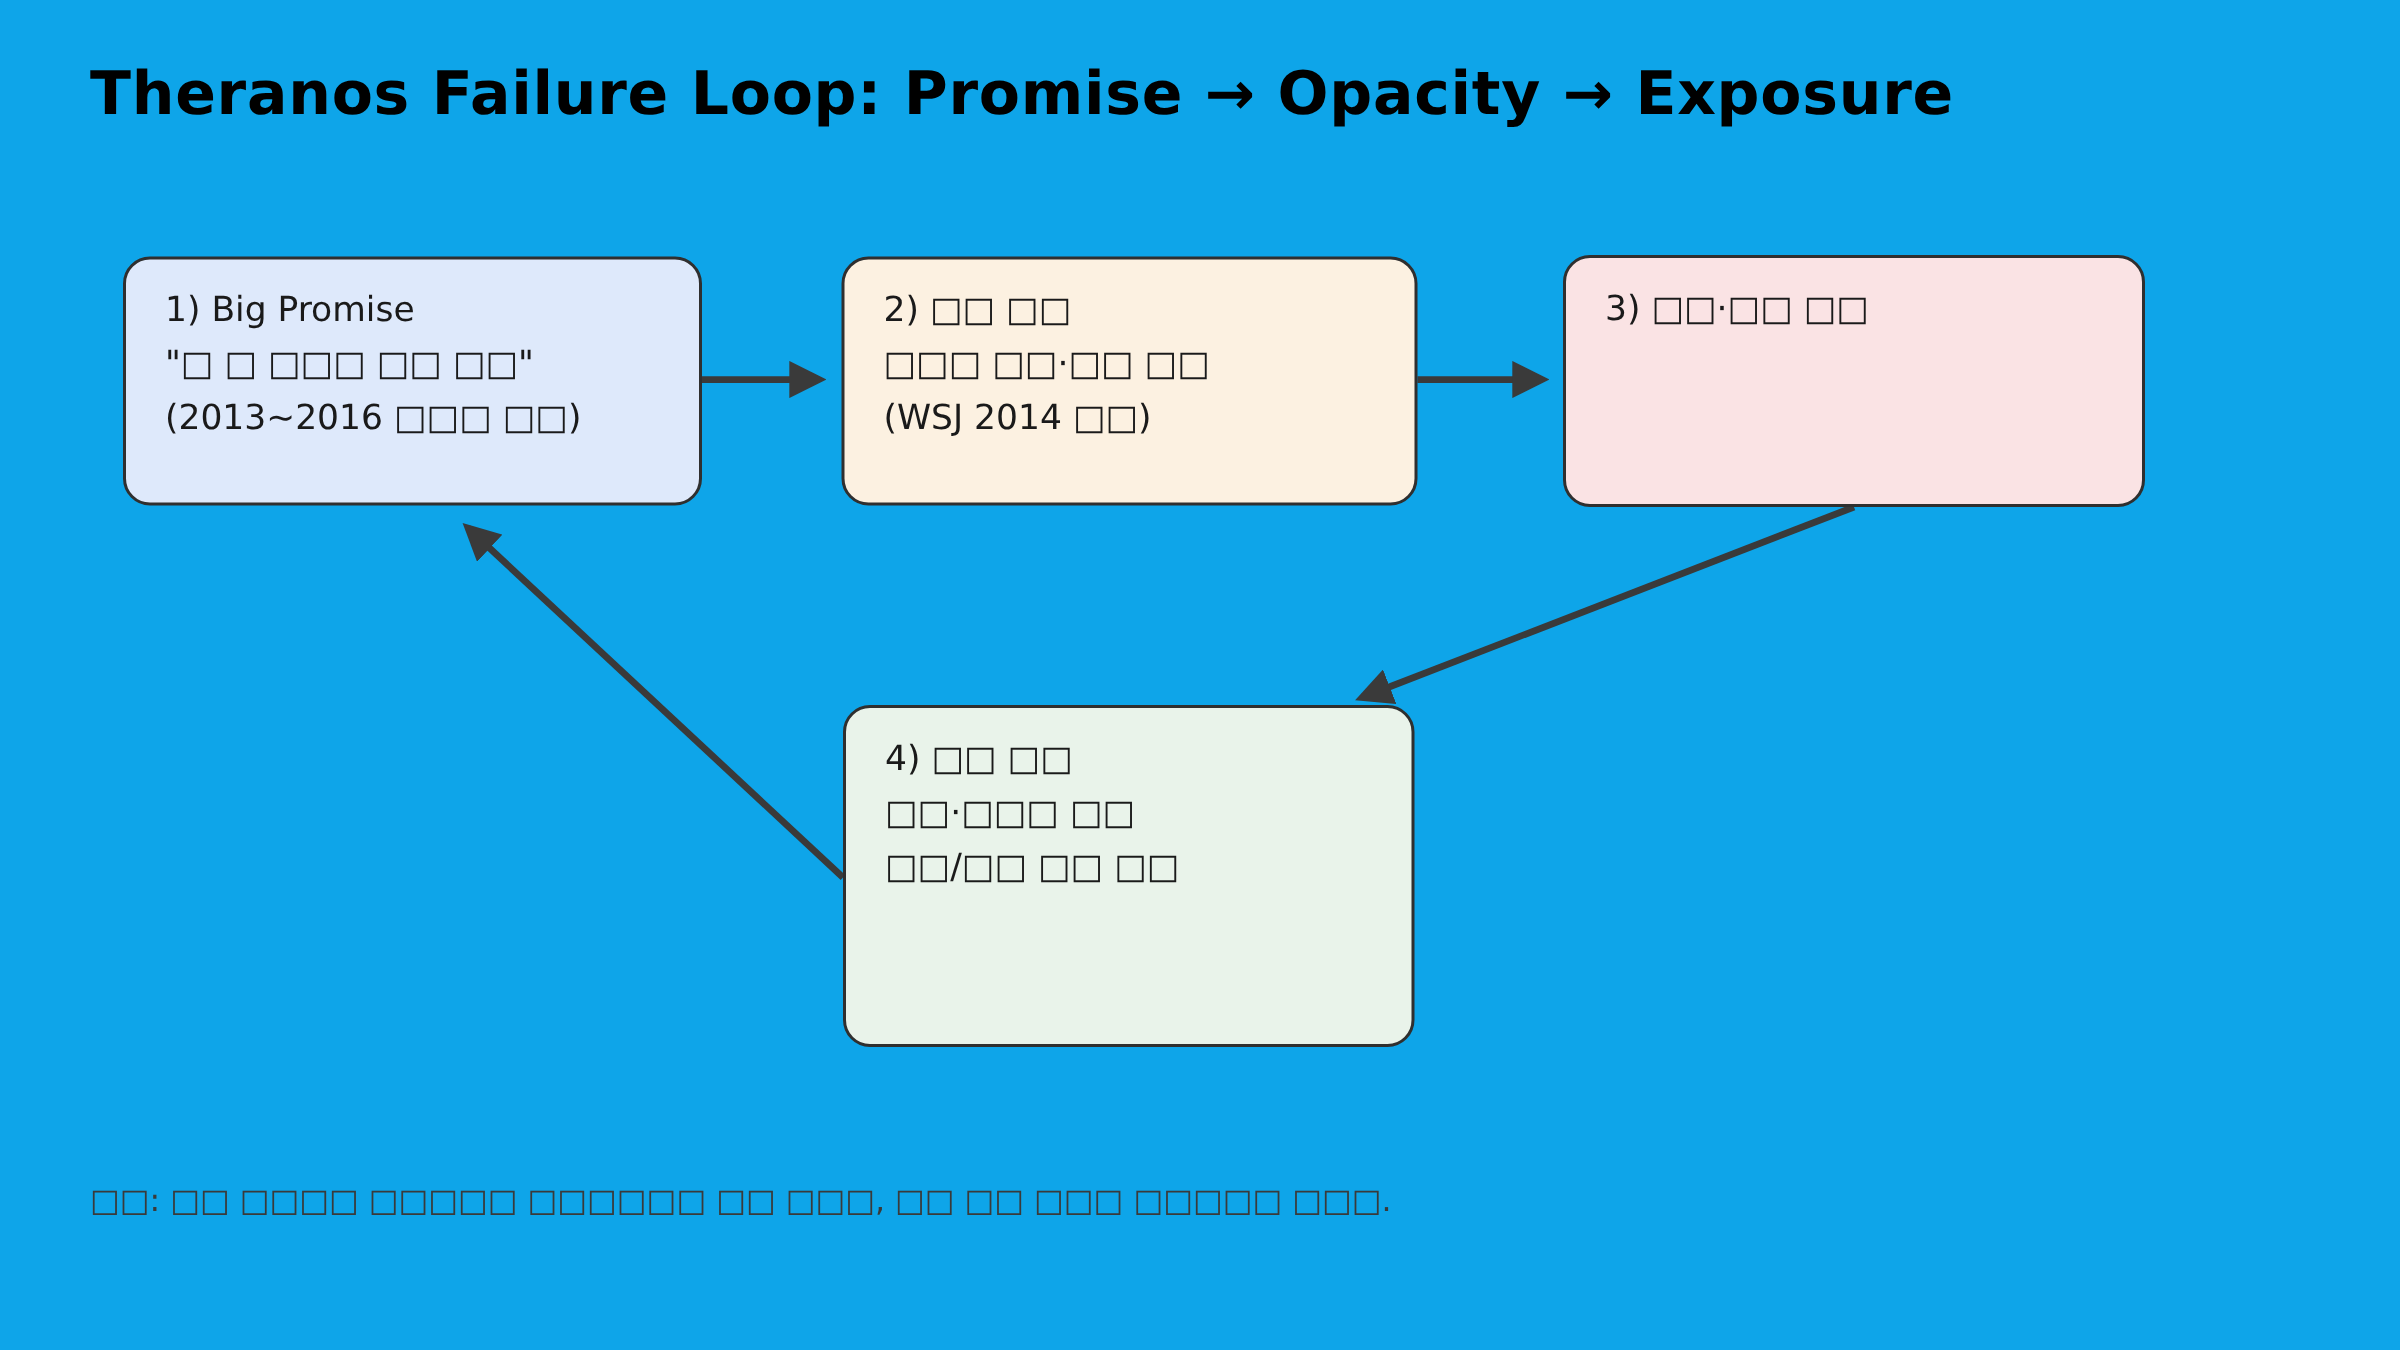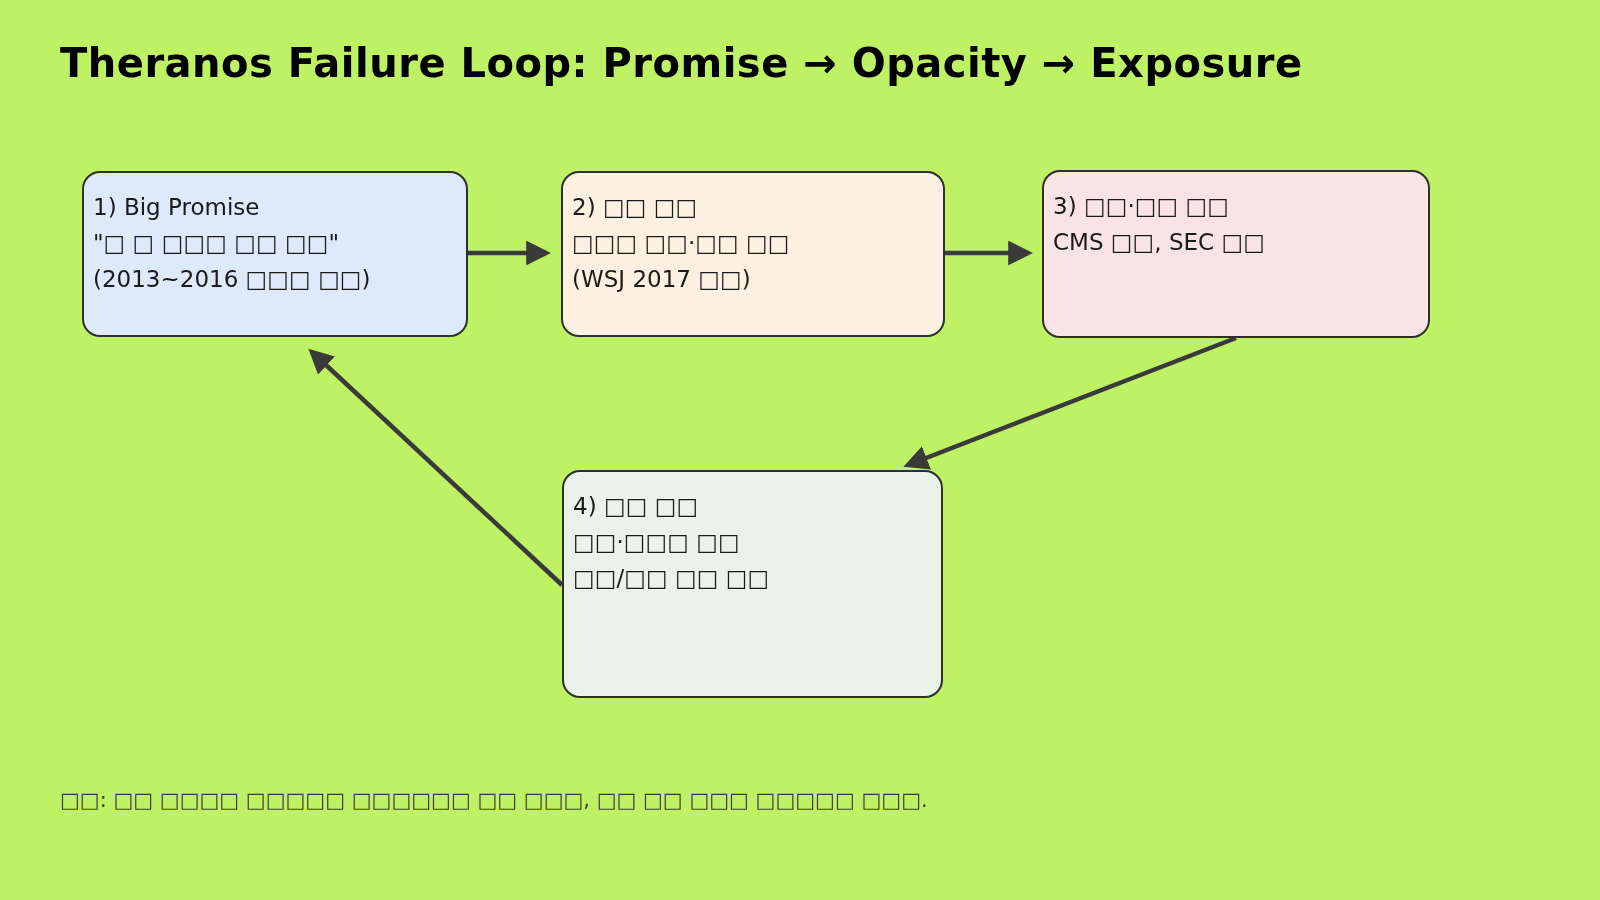--- a/index.html
+++ b/index.html
@@ -5,21 +5,21 @@
   html, body {
     margin: 0;
     padding: 0;
     background: #ffffff;
     font-family: "DejaVu Sans", sans-serif;
   }
   .stage {
     position: relative;
     width: 1600px;
     height: 900px;
-    background: #bef264;
+    background: #0ea5e9;
     overflow: hidden;
   }
   .title {
     position: absolute;
     left: 60px;
     top: 40px;
     font-size: 40px;
     font-weight: bold;
     color: #000000;
     letter-spacing: 0.5px;
@@ -31,21 +31,21 @@
     top: 0;
     width: 1600px;
     height: 900px;
     pointer-events: none;
   }
   .box {
     position: absolute;
     box-sizing: border-box;
     border: 2.5px solid #2f2f2f;
     border-radius: 18px;
-    padding: 16px 9px;
+    padding: 16px 26px;
     font-size: 23px;
     line-height: 36px;
     color: #1a1a1a;
     white-space: nowrap;
   }
   #box1 { left: 82px;   top: 171px; width: 386px; height: 166px; }
   #box2 { left: 561px;  top: 171px; width: 384px; height: 166px; }
   #box3 { left: 1042px; top: 170px; width: 388px; height: 168px; }
   #box4 { left: 562px;  top: 470px; width: 381px; height: 228px; }
   .caption {
@@ -78,26 +78,25 @@
 
   <div class="box" id="box1" style="background-color: rgb(222, 233, 251);">
     <div>1) Big Promise</div>
     <div>"□ □ □□□ □□ □□"</div>
     <div>(2013~2016 □□□ □□)</div>
   </div>
 
   <div class="box" id="box2" style="background-color: rgb(252, 241, 225);">
     <div>2) □□ □□</div>
     <div>□□□ □□·□□ □□</div>
-    <div>(WSJ 2017 □□)</div>
+    <div>(WSJ 2014 □□)</div>
   </div>
 
   <div class="box" id="box3" style="background-color: rgb(250, 227, 228);">
     <div>3) □□·□□ □□</div>
-    <div>CMS □□, SEC □□</div>
   </div>
 
   <div class="box" id="box4" style="background-color: rgb(233, 243, 234);">
     <div>4) □□ □□</div>
     <div>□□·□□□ □□</div>
     <div>□□/□□ □□ □□</div>
   </div>
 
   <div class="caption">□□: □□ □□□□ □□□□□ □□□□□□ □□ □□□, □□ □□ □□□ □□□□□ □□□.</div>
 

